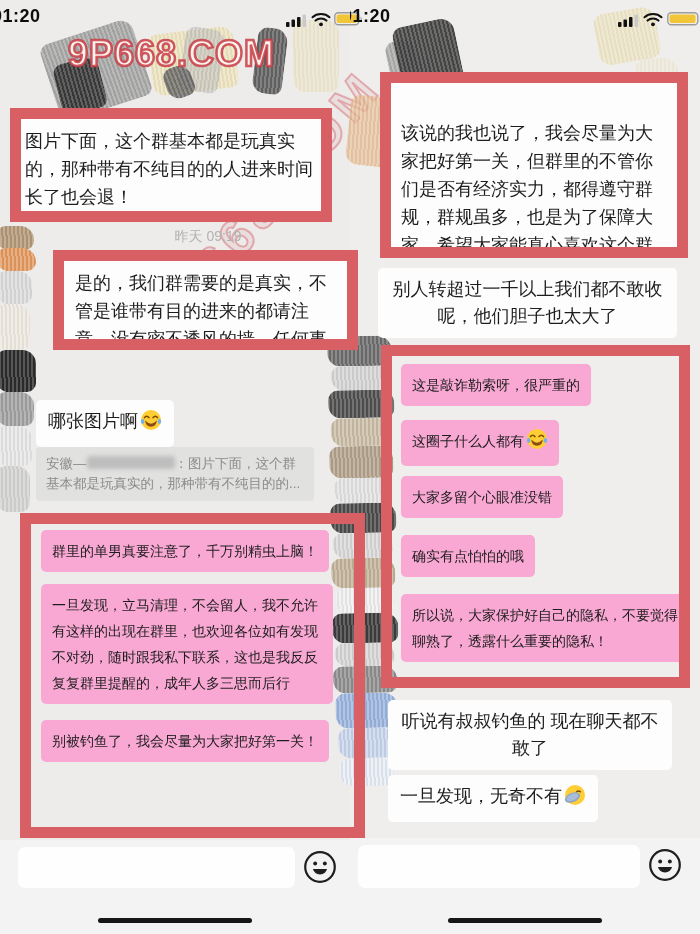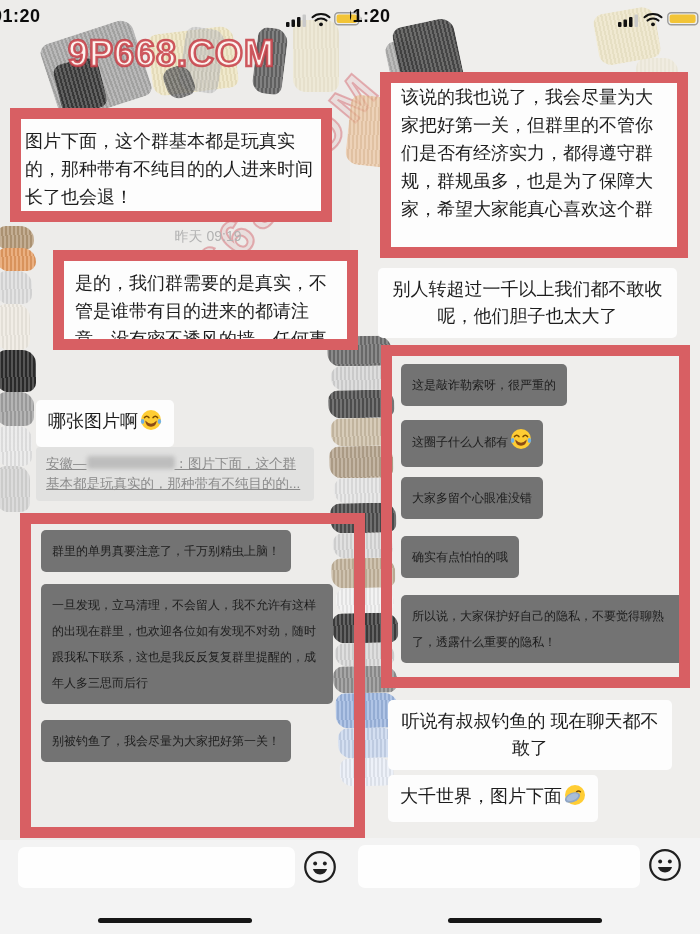--- a/index.html
+++ b/index.html
@@ -27,22 +27,22 @@
        background-image:repeating-linear-gradient(88deg,rgba(255,255,255,.20) 0 2px,rgba(0,0,0,.06) 2px 4px);}
   .strip-stack{position:absolute;z-index:2;}
   .strip-stack .scr{position:relative;display:block;}
 
   
   .redbox{position:absolute;box-sizing:border-box;border:11px solid #d85f63;z-index:3;overflow:hidden;}
   .redbox.white{background:#fdfdfd;}
   .boxtext{font-size:18px;line-height:28px;color:#1d1d1d;padding:8px 4px;}
   .bubble{position:absolute;background:#fdfdfd;border-radius:5px;padding:8px 12px;
           font-size:18px;line-height:27px;color:#1d1d1d;z-index:3;box-sizing:border-box;text-align:center;}
-  .inbox-bubble{position:relative;background:#737373;border-radius:5px;padding:8px 11px;
-          font-size:12px;line-height:26px;color:#1d1d1d;width:fit-content;box-sizing:border-box;}
+  .inbox-bubble{position:relative;background:#f9a8d4;border-radius:5px;padding:8px 11px;
+          font-size:14px;line-height:26px;color:#1d1d1d;width:fit-content;box-sizing:border-box;}
   .divider-time{position:absolute;width:350px;text-align:center;font-size:14px;color:#b2b2b2;z-index:3;}
   .quote{position:absolute;background:#e1e1e0;border-radius:4px;padding:7px 10px;font-size:13.5px;
          line-height:20px;color:#8b8b8b;z-index:3;box-sizing:border-box;}
   .redact{display:inline-block;width:88px;height:13px;background:#bdbdbd;border-radius:3px;
           vertical-align:-1px;filter:blur(2px);}
   .emoji{display:inline-block;vertical-align:-4px;margin-left:2px;}
 
   
   .input-field{position:absolute;background:#fefefe;border-radius:7px;z-index:3;}
   .emoji-btn{position:absolute;z-index:3;}
@@ -140,21 +140,21 @@
     <span>哪张图片啊</span><span class="emoji"><svg width="22" height="22" viewBox="0 0 22 22">
           <circle cx="11" cy="11" r="10" fill="#ffcd34"></circle>
           <path d="M4.5 8.6 q2.2 -2.6 4.4 0" stroke="#7a4b00" stroke-width="1.6" fill="none" stroke-linecap="round"></path>
           <path d="M13.1 8.6 q2.2 -2.6 4.4 0" stroke="#7a4b00" stroke-width="1.6" fill="none" stroke-linecap="round"></path>
           <path d="M5.2 11.6 q5.8 6.2 11.6 0 q-0.6 6.2 -5.8 6.2 q-5.2 0 -5.8 -6.2 z" fill="#8a4b16"></path>
           <ellipse cx="2.6" cy="12.5" rx="1.7" ry="2.4" fill="#6fb1e8"></ellipse>
           <ellipse cx="19.4" cy="12.5" rx="1.7" ry="2.4" fill="#6fb1e8"></ellipse>
         </svg></span>
   </div>
 
-  <div class="quote" style="left:36px;top:447px;width:278px;text-decoration:underline;">
+  <div class="quote" style="left:36px;top:447px;width:278px;">
     <span>安徽—</span><span class="redact"></span><span>：图片下面，这个群基本都是玩真实的，那种带有不纯目的的...</span>
   </div>
 
   <div class="redbox" style="left:20px;top:513px;width:345px;height:325px;padding:6px 10px;">
     <div class="inbox-bubble" style="max-width:312px;">群里的单男真要注意了，千万别精虫上脑！</div>
     <div class="inbox-bubble" style="width:292px;margin-top:12px;">一旦发现，立马清理，不会留人，我不允许有这样的出现在群里，也欢迎各位如有发现不对劲，随时跟我私下联系，这也是我反反复复群里提醒的，成年人多三思而后行</div>
     <div class="inbox-bubble" style="max-width:312px;margin-top:16px;">别被钓鱼了，我会尽量为大家把好第一关！</div>
   </div>
 
   <div class="input-field" style="left:18px;top:847px;width:277px;height:41px;"></div>
@@ -181,21 +181,21 @@
     <path d="M1.5 5.2 C6 1 14 1 18.5 5.2" stroke="#111" stroke-width="2" fill="none" stroke-linecap="round"></path>
     <path d="M4.5 8.6 C7.6 5.8 12.4 5.8 15.5 8.6" stroke="#111" stroke-width="2" fill="none" stroke-linecap="round"></path>
     <circle cx="10" cy="12.3" r="1.9" fill="#111"></circle>
   </svg>
   <svg class="sbicon" style="left:667px;top:12px;" width="38" height="14" viewBox="0 0 38 14">
     <rect x="0.8" y="0.8" width="30" height="12" rx="3.5" stroke="#9b9b9b" stroke-width="1.4" fill="none"></rect>
     <rect x="2.6" y="2.6" width="26" height="8.4" rx="2.2" fill="#f2c437"></rect>
   </svg>
 
   <div class="redbox white" style="left:380px;top:72px;width:308px;height:186px;">
-    <div class="boxtext" style="padding:0 8px 8px 10px;">该说的我也说了，我会尽量为大家把好第一关，但群里的不管你们是否有经济实力，都得遵守群规，群规虽多，也是为了保障大家，希望大家能真心喜欢这个群</div>
+    <div class="boxtext" style="padding:36px 8px 8px 10px;">该说的我也说了，我会尽量为大家把好第一关，但群里的不管你们是否有经济实力，都得遵守群规，群规虽多，也是为了保障大家，希望大家能真心喜欢这个群</div>
   </div>
 
   <div class="bubble" style="left:378px;top:268px;width:299px;">别人转超过一千以上我们都不敢收呢，他们胆子也太大了</div>
 
   <div class="redbox" style="left:381px;top:345px;width:309px;height:343px;padding:8px 9px;">
     <div class="inbox-bubble">这是敲诈勒索呀，很严重的</div>
     <div class="inbox-bubble" style="margin-top:14px;">
       <span>这圈子什么人都有</span><span class="emoji"><svg width="22" height="22" viewBox="0 0 22 22">
             <circle cx="11" cy="11" r="10" fill="#ffcd34"></circle>
             <path d="M4.5 8.6 q2.2 -2.6 4.4 0" stroke="#7a4b00" stroke-width="1.6" fill="none" stroke-linecap="round"></path>
@@ -206,21 +206,21 @@
           </svg></span>
     </div>
     <div class="inbox-bubble" style="margin-top:10px;">大家多留个心眼准没错</div>
     <div class="inbox-bubble" style="margin-top:17px;">确实有点怕怕的哦</div>
     <div class="inbox-bubble" style="width:292px;margin-top:17px;">所以说，大家保护好自己的隐私，不要觉得聊熟了，透露什么重要的隐私！</div>
   </div>
 
   <div class="bubble" style="left:388px;top:700px;width:284px;">听说有叔叔钓鱼的 现在聊天都不敢了</div>
 
   <div class="bubble" style="left:388px;top:775px;width:fit-content;">
-    <span>大千世界，图片下面</span><span class="emoji"><svg width="22" height="22" viewBox="0 0 22 22">
+    <span>一旦发现，无奇不有</span><span class="emoji"><svg width="22" height="22" viewBox="0 0 22 22">
           <circle cx="11" cy="11" r="10" fill="#ffcd34"></circle>
           <path d="M12.6 7.8 q1.9 -1.7 3.8 0" stroke="#7a4b00" stroke-width="1.5" fill="none" stroke-linecap="round"></path>
           <ellipse cx="8.5" cy="13.5" rx="8" ry="4.6" fill="#8fa6c6" transform="rotate(-24 8.5 13.5)"></ellipse>
           <ellipse cx="8.5" cy="13.2" rx="6.2" ry="3.2" fill="#a9bdd9" transform="rotate(-24 8.5 13.2)"></ellipse>
         </svg></span>
   </div>
 
   <div class="input-field" style="left:358px;top:845px;width:282px;height:43px;"></div>
   <div class="emoji-btn" style="left:648px;top:848px;">
     <svg width="34" height="34" viewBox="0 0 26 26">

